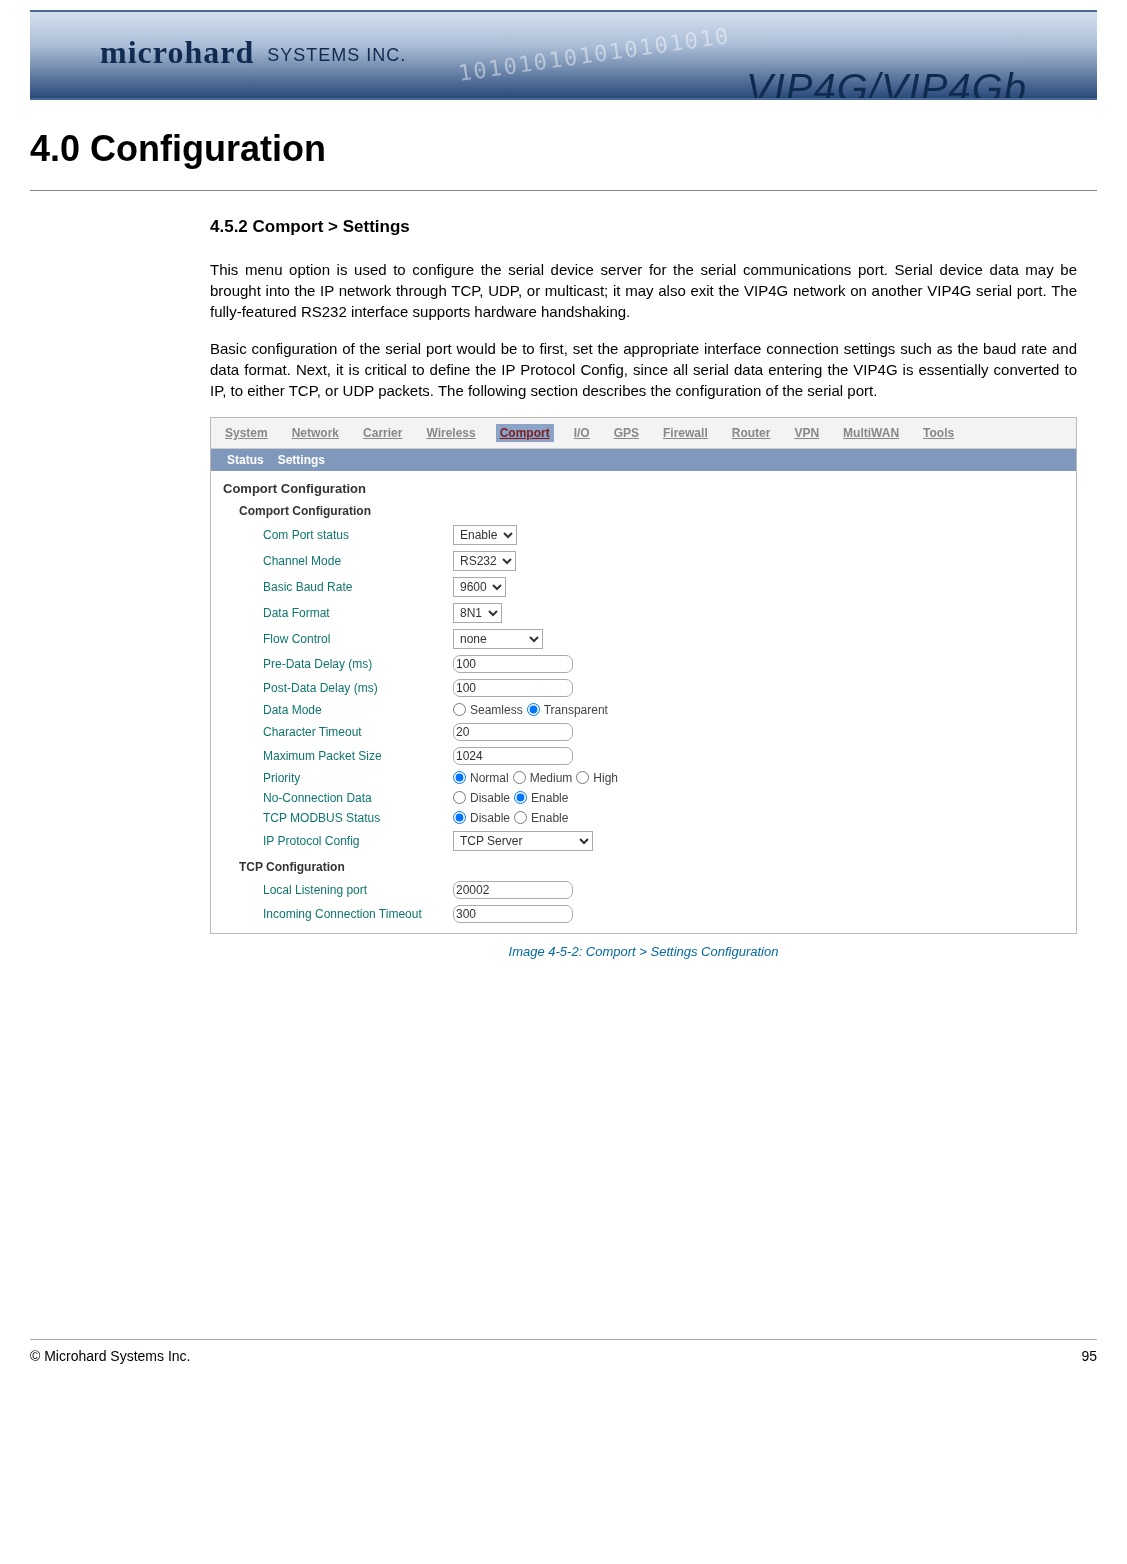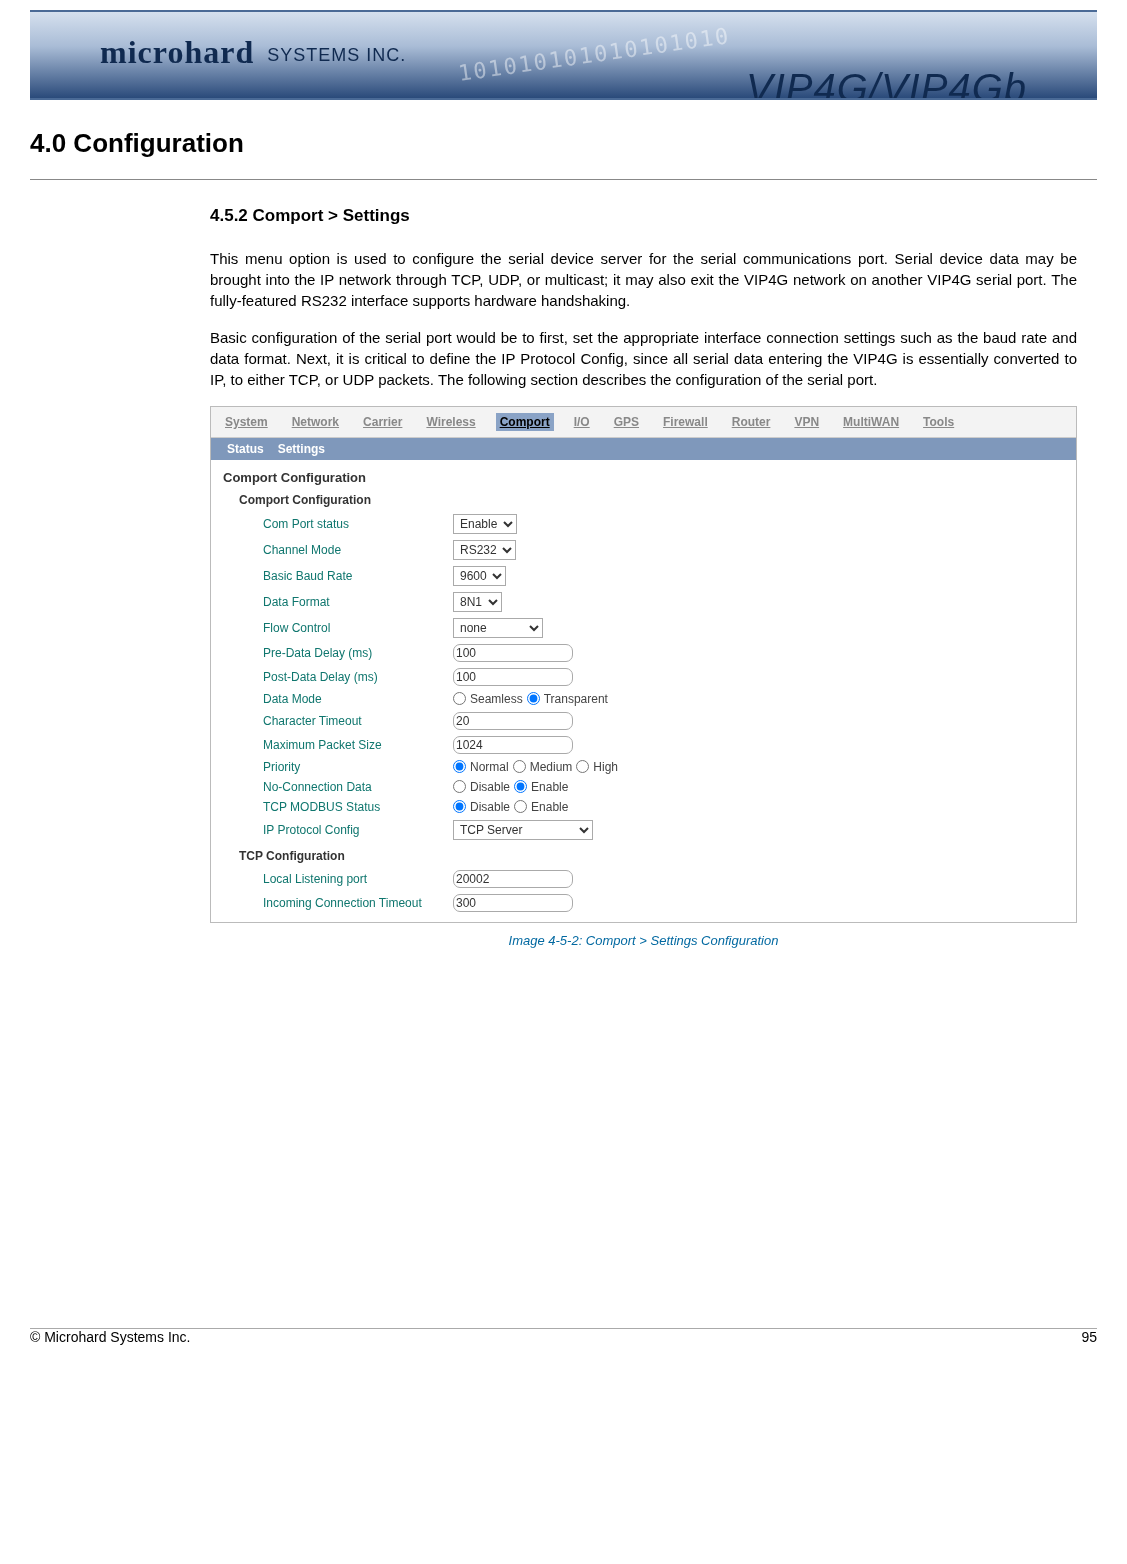--- a/index.html
+++ b/index.html
@@ -55,21 +55,21 @@
     top: 30px;
     transform: rotate(-8deg);
     color: rgba(255,255,255,0.45);
     font-family: monospace;
     font-size: 22px;
     white-space: nowrap;
     letter-spacing: 2px;
   }
 
   h1.main-heading {
-    font-size: 26px;
+    font-size: 36px;
     font-weight: bold;
     margin-bottom: 20px;
   }
   hr.sep {
     border: none;
     border-top: 1px solid #888;
     margin-bottom: 26px;
   }
   .content {
     margin-left: 180px;
@@ -97,21 +97,21 @@
   .topnav {
     display: flex;
     gap: 16px;
     padding: 6px 10px;
     background: #f3f3f3;
     border-bottom: 1px solid #ccc;
     font-weight: bold;
     color: #888;
   }
   .topnav .tab { padding: 2px 4px; text-decoration: underline; }
-  .topnav .tab.active { background: #8aa3c6; color: #000000; }
+  .topnav .tab.active { background: #8aa3c6; color: #7f1d1d; }
   .subnav {
     display: flex;
     gap: 14px;
     padding: 4px 16px;
     background: #7f98bb;
     color: #fff;
     font-weight: bold;
     font-size: 12px;
   }
   .section-title {
@@ -148,20 +148,21 @@
     font-style: italic;
     color: #0369a1;
     font-size: 13px;
     margin-top: 10px;
   }
 
   .footer {
     position: relative;
     margin-top: 380px;
     border-top: 1px solid #aaa;
+    padding-top: 8px;
     display: flex;
     justify-content: space-between;
     font-size: 14px;
   }
 </style>
 </head>
 <body>
 
 <div class="banner">
   <div class="bits">101010101010101010</div>

